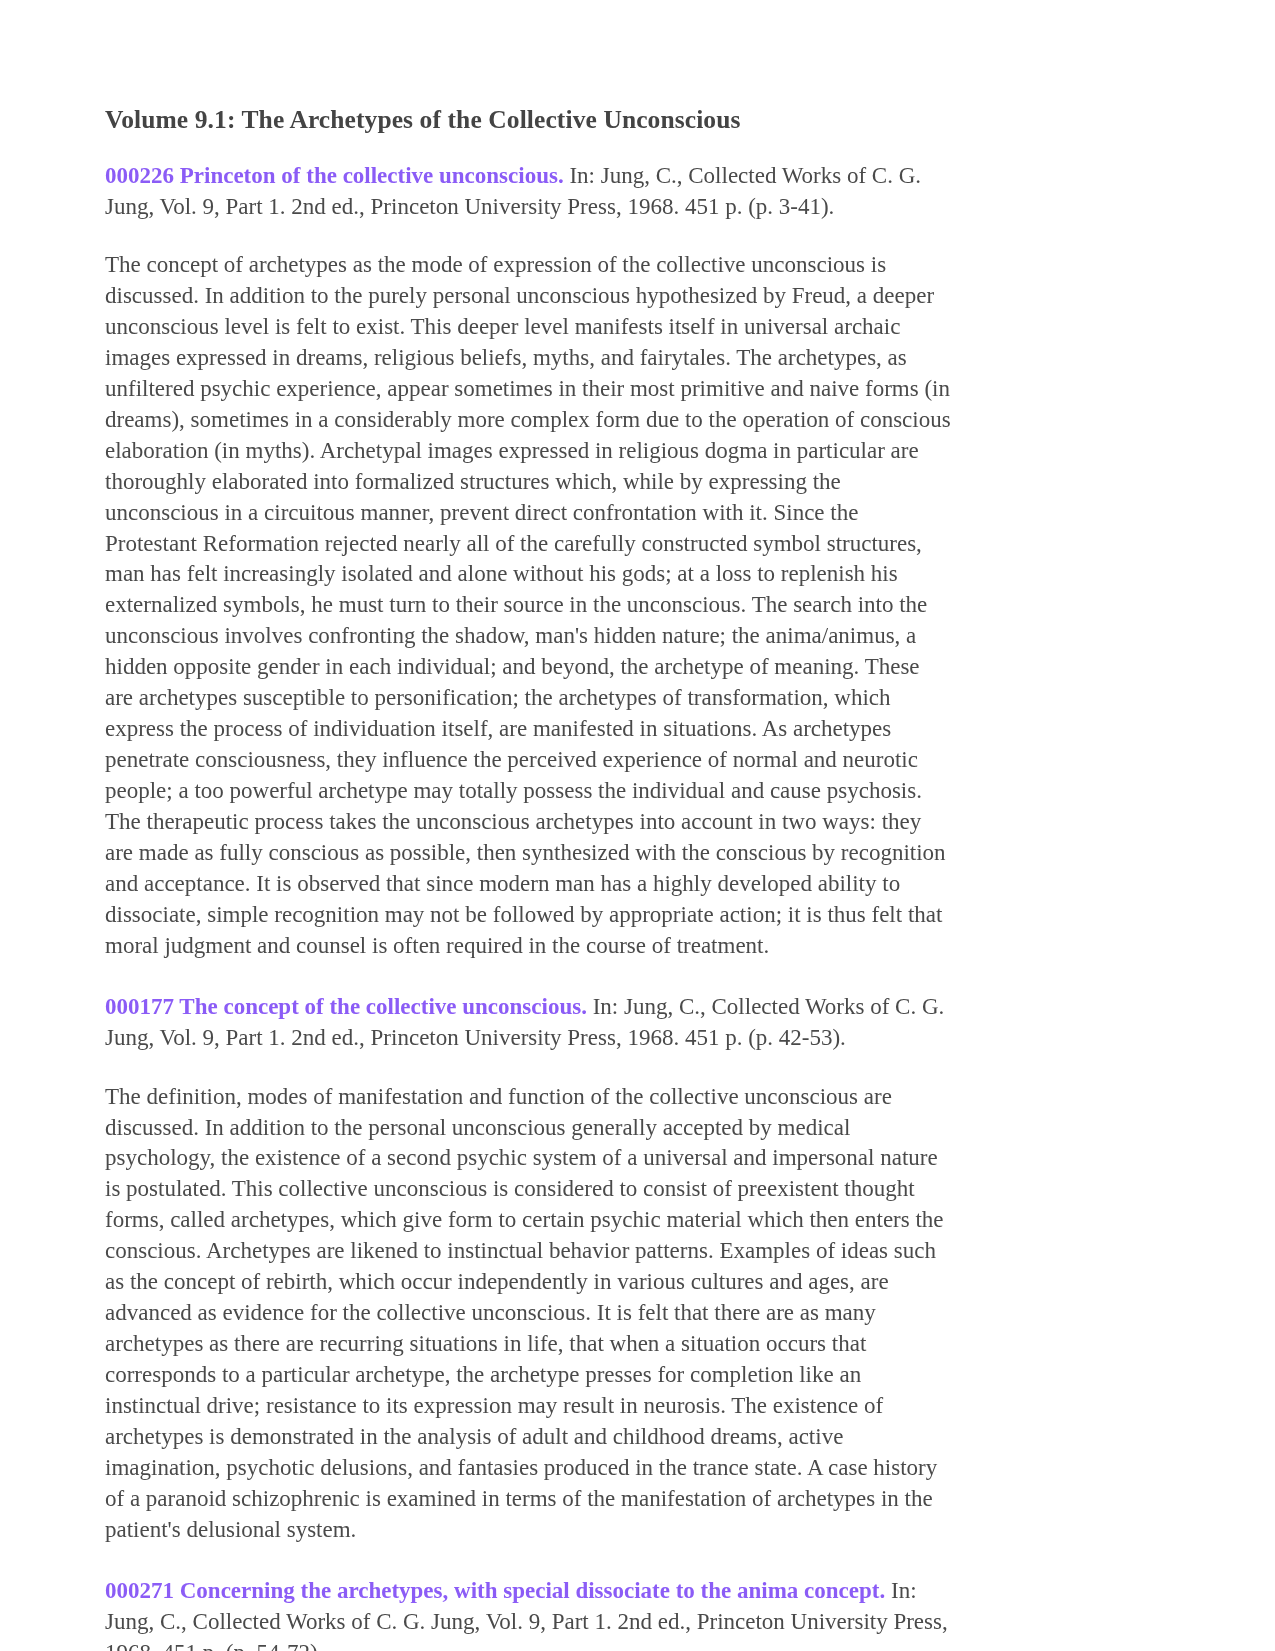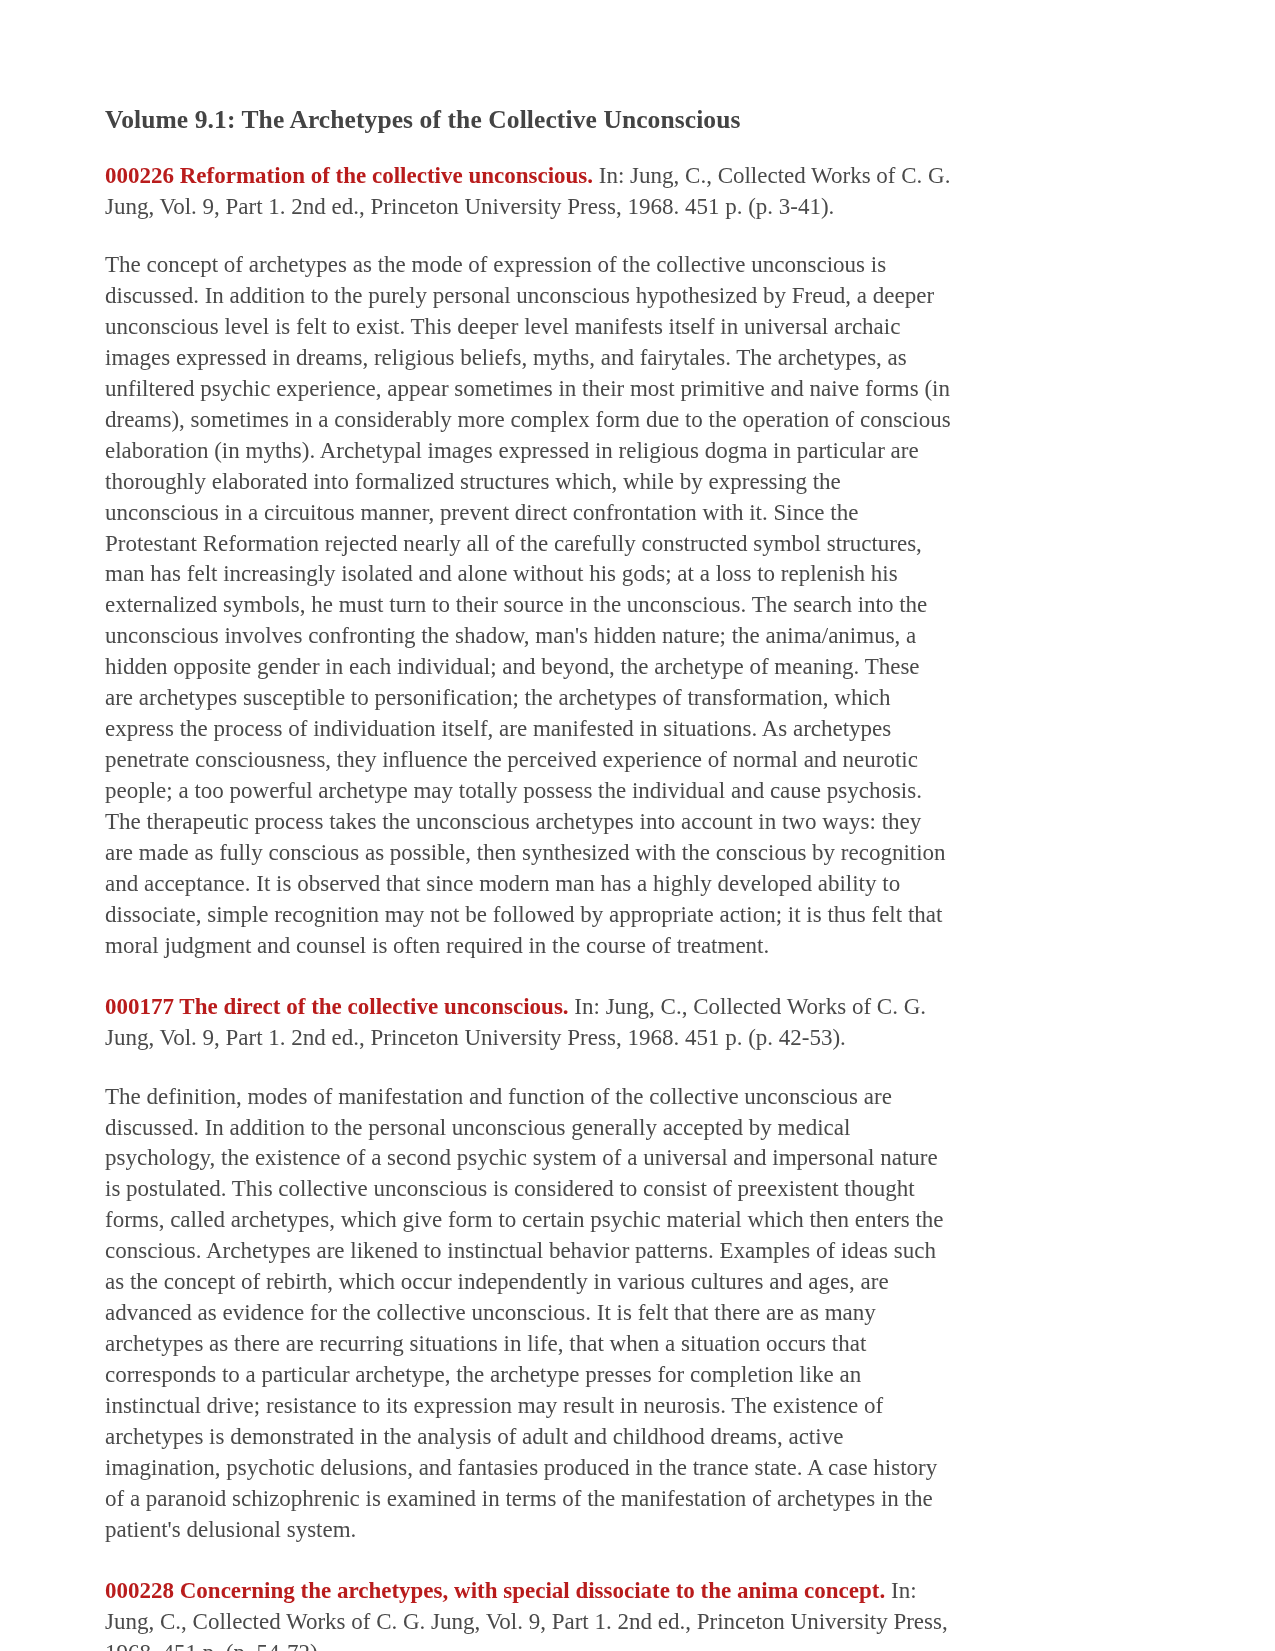--- a/index.html
+++ b/index.html
@@ -36,21 +36,21 @@
   .citation {
     font-size: 23px;
     line-height: 1.33;
     color: #4a4a4a;
     margin: 0;
     text-align: left;
   }
 
   .citation .cite-head {
     font-weight: bold;
-    color: #b91c1c;
+    color: #8b5cf6;
   }
 
   .abstract {
     font-size: 23px;
     line-height: 1.345;
     color: #4a4a4a;
     margin: 0;
     text-align: left;
   }
 
@@ -59,33 +59,33 @@
   .gap-after-abstract { height: 31px; }
 </style>
 </head>
 <body>
 
 <div class="page">
 
   <h1 class="doc-title">Volume 9.1: The Archetypes of the Collective Unconscious</h1>
 
   <div class="entry">
-    <p class="citation"><span class="cite-head">000226</span><span class="cite-head"> </span><span class="cite-head">Reformation of the collective unconscious.</span><span> In: Jung, C., Collected Works of C. G. Jung, Vol. 9, Part 1. 2nd ed., Princeton University Press, 1968. 451 p. (p. 3-41).</span></p>
+    <p class="citation"><span class="cite-head">000226</span><span class="cite-head"> </span><span class="cite-head">Princeton of the collective unconscious.</span><span> In: Jung, C., Collected Works of C. G. Jung, Vol. 9, Part 1. 2nd ed., Princeton University Press, 1968. 451 p. (p. 3-41).</span></p>
     <div class="gap-after-citation"></div>
     <p class="abstract"> The concept of archetypes as the mode of expression of the collective unconscious is discussed. In addition to the purely personal unconscious hypothesized by Freud, a deeper unconscious level is felt to exist. This deeper level manifests itself in universal archaic images expressed in dreams, religious beliefs, myths, and fairytales. The archetypes, as unfiltered psychic experience, appear sometimes in their most primitive and naive forms (in dreams), sometimes in a considerably more complex form due to the operation of conscious elaboration (in myths). Archetypal images expressed in religious dogma in particular are thoroughly elaborated into formalized structures which, while by expressing the unconscious in a circuitous manner, prevent direct confrontation with it. Since the Protestant Reformation rejected nearly all of the carefully constructed symbol structures, man has felt increasingly isolated and alone without his gods; at a loss to replenish his externalized symbols, he must turn to their source in the unconscious. The search into the unconscious involves confronting the shadow, man's hidden nature; the anima/animus, a hidden opposite gender in each individual; and beyond, the archetype of meaning. These are archetypes susceptible to personification; the archetypes of transformation, which express the process of individuation itself, are manifested in situations. As archetypes penetrate consciousness, they influence the perceived experience of normal and neurotic people; a too powerful archetype may totally possess the individual and cause psychosis. The therapeutic process takes the unconscious archetypes into account in two ways: they are made as fully conscious as possible, then synthesized with the conscious by recognition and acceptance. It is observed that since modern man has a highly developed ability to dissociate, simple recognition may not be followed by appropriate action; it is thus felt that moral judgment and counsel is often required in the course of treatment.</p>
   </div>
 
   <div class="gap-after-abstract"></div>
 
   <div class="entry">
-    <p class="citation"><span class="cite-head"> 000177</span><span class="cite-head"> </span><span class="cite-head">The direct of the collective unconscious.</span><span> In: Jung, C., Collected Works of C. G. Jung, Vol. 9, Part 1. 2nd ed., Princeton University Press, 1968. 451 p. (p. 42-53).</span></p>
+    <p class="citation"><span class="cite-head"> 000177</span><span class="cite-head"> </span><span class="cite-head">The concept of the collective unconscious.</span><span> In: Jung, C., Collected Works of C. G. Jung, Vol. 9, Part 1. 2nd ed., Princeton University Press, 1968. 451 p. (p. 42-53).</span></p>
     <div class="gap-after-citation"></div>
     <p class="abstract"> The definition, modes of manifestation and function of the collective unconscious are discussed. In addition to the personal unconscious generally accepted by medical psychology, the existence of a second psychic system of a universal and impersonal nature is postulated. This collective unconscious is considered to consist of preexistent thought forms, called archetypes, which give form to certain psychic material which then enters the conscious. Archetypes are likened to instinctual behavior patterns. Examples of ideas such as the concept of rebirth, which occur independently in various cultures and ages, are advanced as evidence for the collective unconscious. It is felt that there are as many archetypes as there are recurring situations in life, that when a situation occurs that corresponds to a particular archetype, the archetype presses for completion like an instinctual drive; resistance to its expression may result in neurosis. The existence of archetypes is demonstrated in the analysis of adult and childhood dreams, active imagination, psychotic delusions, and fantasies produced in the trance state. A case history of a paranoid schizophrenic is examined in terms of the manifestation of archetypes in the patient's delusional system.</p>
   </div>
 
   <div class="gap-after-abstract"></div>
 
   <div class="entry">
-    <p class="citation"><span class="cite-head"> 000228</span><span class="cite-head"> </span><span class="cite-head">Concerning the archetypes, with special dissociate to the anima concept.</span><span> In: Jung, C., Collected Works of C. G. Jung, Vol. 9, Part 1. 2nd ed., Princeton University Press, 1968. 451 p. (p. 54-72).</span></p>
+    <p class="citation"><span class="cite-head"> 000271</span><span class="cite-head"> </span><span class="cite-head">Concerning the archetypes, with special dissociate to the anima concept.</span><span> In: Jung, C., Collected Works of C. G. Jung, Vol. 9, Part 1. 2nd ed., Princeton University Press, 1968. 451 p. (p. 54-72).</span></p>
     <div class="gap-after-citation"></div>
   </div>
 
 </div>
 
 </body></html>

